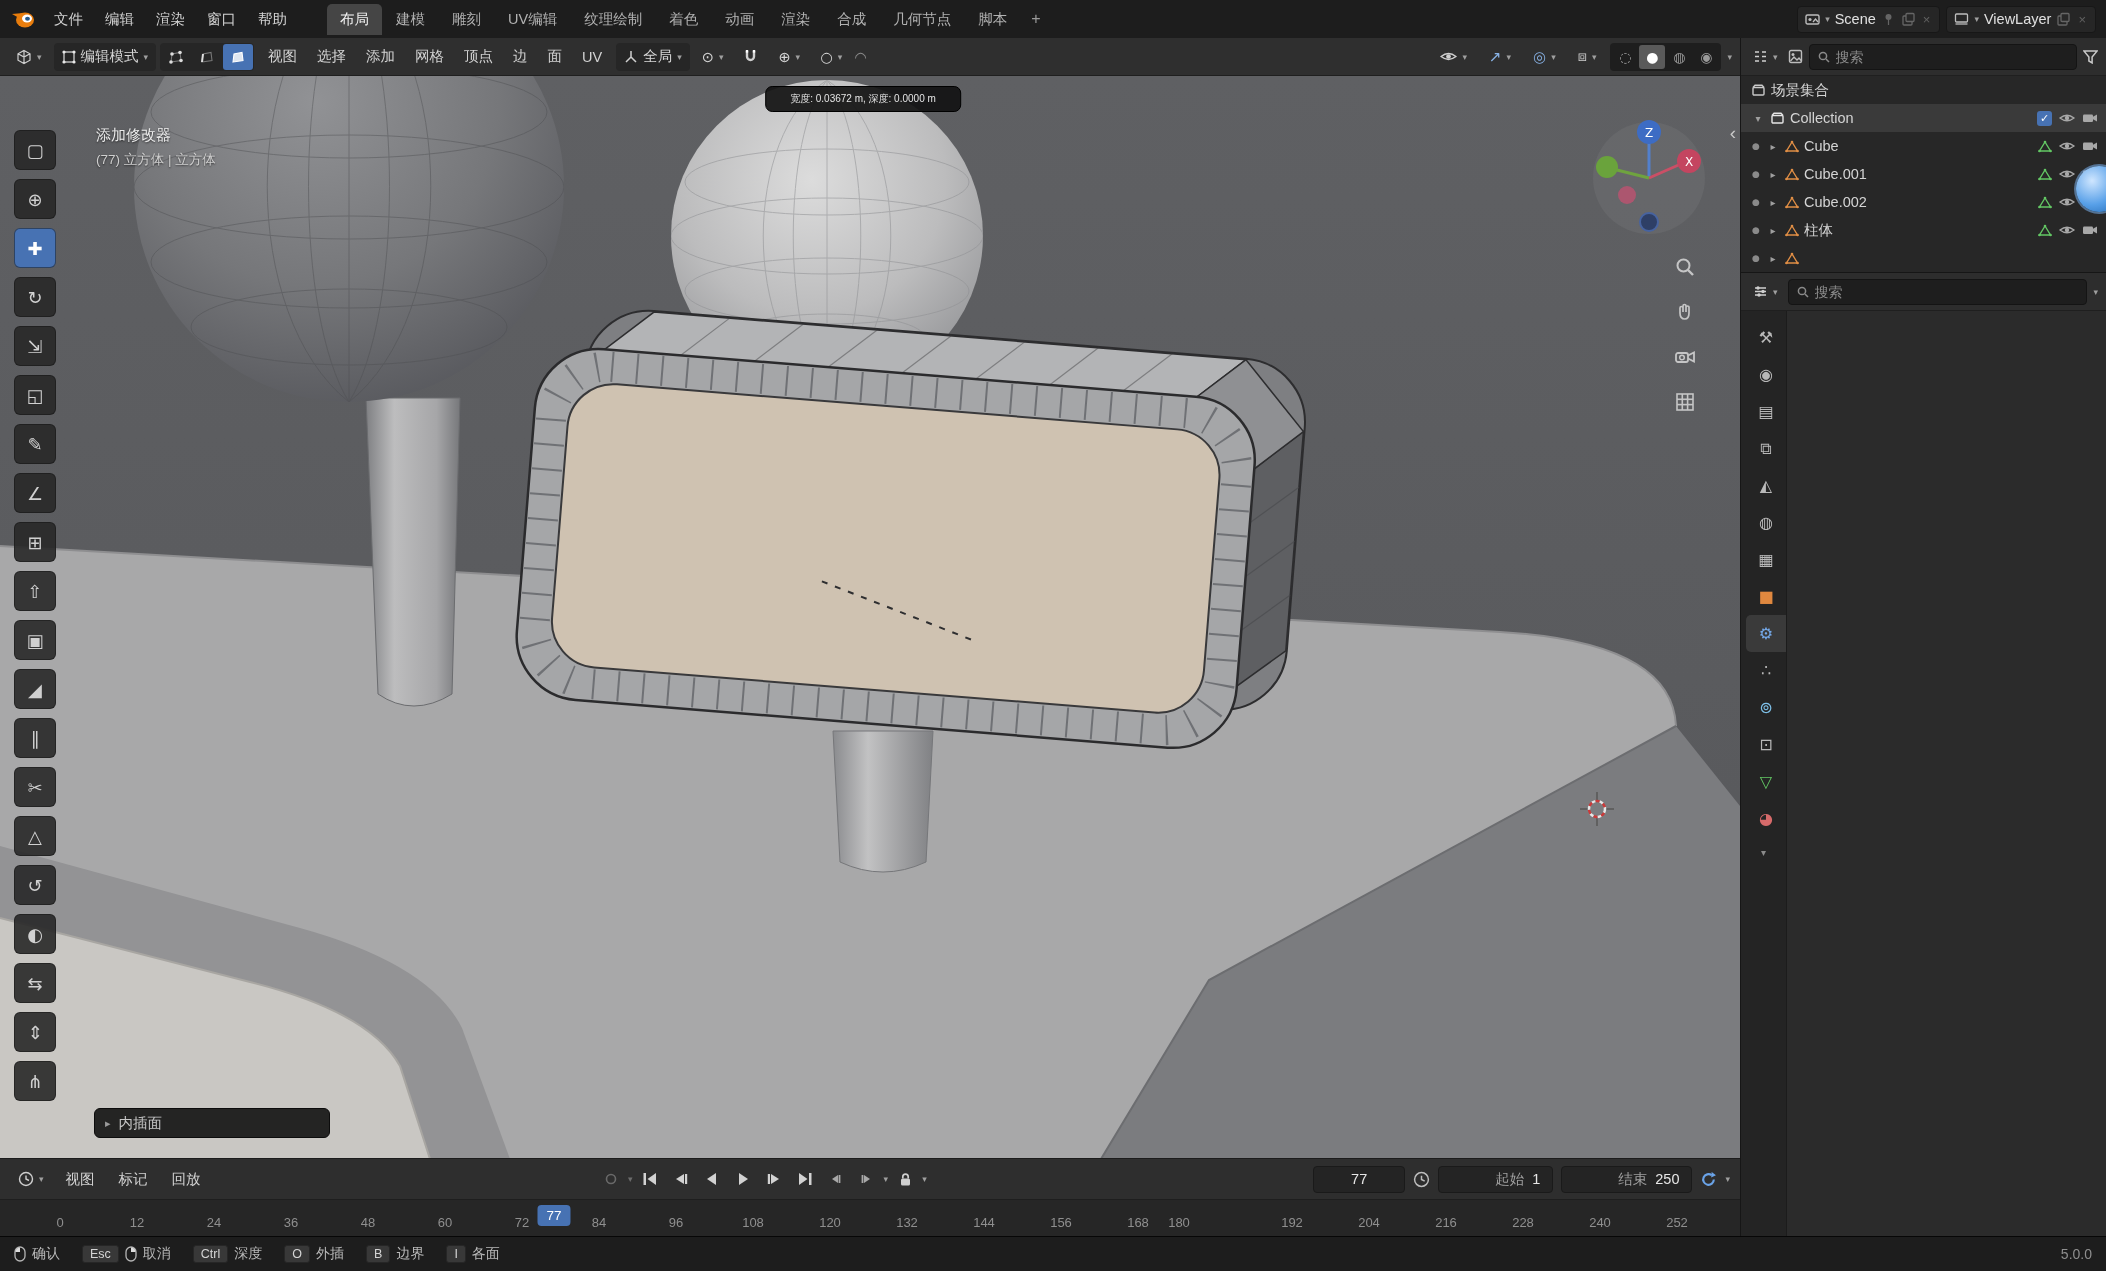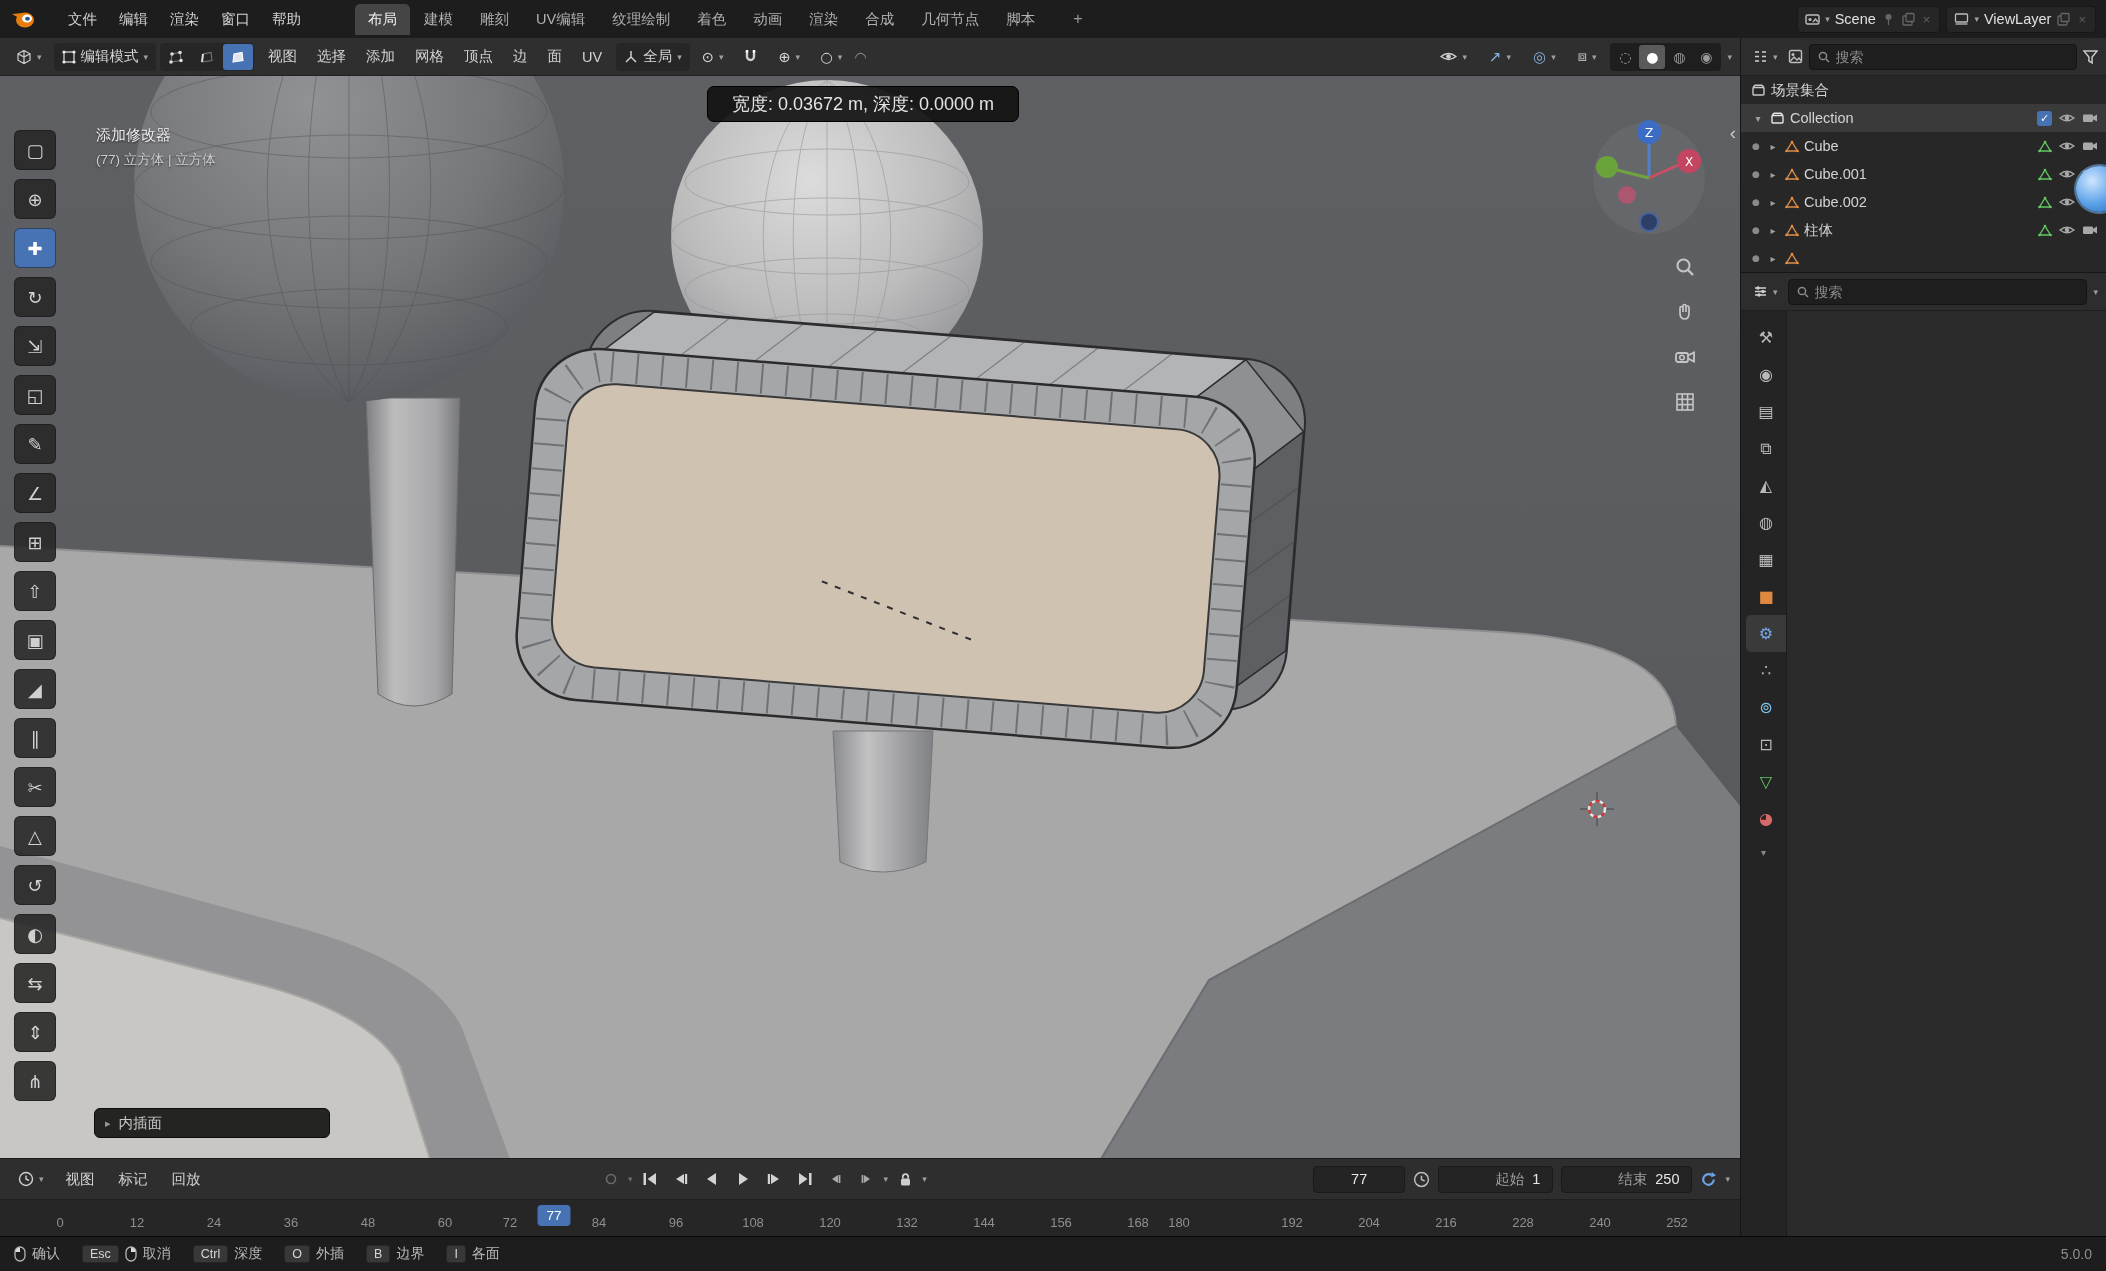--- a/index.html
+++ b/index.html
@@ -5,21 +5,21 @@
   * { box-sizing: border-box; margin: 0; padding: 0; }
   html,body { width:2106px; height:1271px; overflow:hidden; }
   body {
     font-family: "Liberation Sans", "DejaVu Sans", sans-serif;
     font-size: 14.5px; color:#d6d6d6; background:#1d1d1d;
     -webkit-font-smoothing: antialiased;
   }
   .app { width:2106px; height:1271px; display:flex; flex-direction:column; }
 
   
-  .topbar { height:38px; background:#1d1d1d; display:flex; align-items:center; padding:0 10px; gap:16px; flex:0 0 auto; }
+  .topbar { height:38px; background:#1d1d1d; display:flex; align-items:center; padding:0 10px; gap:2px; flex:0 0 auto; }
   .logo { width:26px; height:22px; margin-right:6px; }
   .menu-item { background:none; border:none; color:#d2d2d2; font:inherit; padding:5px 10px; border-radius:4px; cursor:default; }
   .workspaces { display:flex; align-items:flex-end; margin-left:28px; gap:1px; }
   .ws-tab { background:none; border:none; color:#b2b2b2; font:inherit; padding:6px 13px; border-radius:5px 5px 0 0; cursor:default; white-space:nowrap; }
   .ws-tab.active { background:#454545; color:#f0f0f0; }
   .ws-add { background:none; border:none; color:#9a9a9a; font:inherit; font-size:16px; padding:4px 9px; }
   .topbar-right { margin-left:auto; display:flex; align-items:center; gap:6px; }
   .scene-widget { display:flex; align-items:center; gap:5px; background:#262626; border:1px solid #171717; border-radius:4px; padding:2px 7px; height:27px; }
   .scene-widget .lbl { color:#e0e0e0; }
   .mini { width:15px; height:15px; flex:0 0 auto; }
@@ -41,21 +41,21 @@
   .vp-menus { display:flex; }
   .vp-right { margin-left:auto; display:flex; align-items:center; gap:6px; }
   .tgl { color:#87b1e4; font-size:15px; }
   .shading { display:flex; background:#1e1e1e; border-radius:4px; padding:2px; gap:1px; align-items:center; }
   .shade-cell { width:26px; height:24px; display:grid; place-items:center; color:#9a9a9a; border-radius:3px; font-size:14px; background:none; border:none; }
   .shade-cell.active { background:#5a5a5a; color:#ffffff; }
 
   
   .viewport { position:relative; flex:1 1 auto; min-height:0; overflow:hidden; background:#58595b; }
   .viewport > svg.scene { position:absolute; inset:0; }
-  .vp-tooltip { position:absolute; left:863px; top:10px; transform:translateX(-50%); background:rgba(18,18,18,.92); border:1px solid #000; color:#e4e4e4; padding:5px 24px; border-radius:7px; font-size:18px; white-space:nowrap; }
+  .vp-tooltip { position:absolute; left:863px; top:10px; transform:translateX(-50%); background:rgba(18,18,18,.92); border:1px solid #000; color:#e4e4e4; padding:5px 24px; border-radius:7px; font-size:10px; white-space:nowrap; }
   .vp-label { position:absolute; left:96px; top:50px; text-shadow:0 1px 2px rgba(0,0,0,.6); }
   .vp-label .l1 { color:#ececec; font-size:15px; }
   .vp-label .l2 { color:#cfcfcf; font-size:13.5px; margin-top:6px; }
   .toolbar { position:absolute; left:14px; top:54px; display:flex; flex-direction:column; gap:9px; }
   .tool-btn { width:42px; height:40px; border-radius:6px; background:rgba(40,40,40,.9); border:1px solid rgba(20,20,20,.5); color:#d0d0d0; display:grid; place-items:center; font-family:"DejaVu Sans",sans-serif; font-size:18px; }
   .tool-btn.active { background:#4772b3; color:#fff; }
   .gizmo { position:absolute; left:1589px; top:42px; }
   .nav-icons { position:absolute; left:1666px; top:172px; display:flex; flex-direction:column; gap:7px; }
   .nav-btn { width:38px; height:38px; display:grid; place-items:center; background:none; border:none; opacity:.85; }
   .collapse { position:absolute; right:4px; top:46px; color:#c9c9c9; font-size:19px; background:none; border:none; }
@@ -640,21 +640,21 @@
         </div>
         <div class="tl-ruler">
           <div class="ticks">
 
           <span class="tick" style="left: 60px;">0</span>
               <span class="tick" style="left: 137px;">12</span>
               <span class="tick" style="left: 214px;">24</span>
               <span class="tick" style="left: 291px;">36</span>
               <span class="tick" style="left: 368px;">48</span>
               <span class="tick" style="left: 445px;">60</span>
-              <span class="tick" style="left: 510px;">72</span>
+              <span class="tick" style="left: 522px;">72</span>
               <span class="tick" style="left: 599px;">84</span>
               <span class="tick" style="left: 676px;">96</span>
               <span class="tick" style="left: 753px;">108</span>
               <span class="tick" style="left: 830px;">120</span>
               <span class="tick" style="left: 907px;">132</span>
               <span class="tick" style="left: 984px;">144</span>
               <span class="tick" style="left: 1061px; margin-top: 28px;">156</span>
               <span class="tick" style="left: 1138px;">168</span>
               <span class="tick" style="left: 1179px;">180</span>
               <span class="tick" style="left: 1292px;">192</span>

